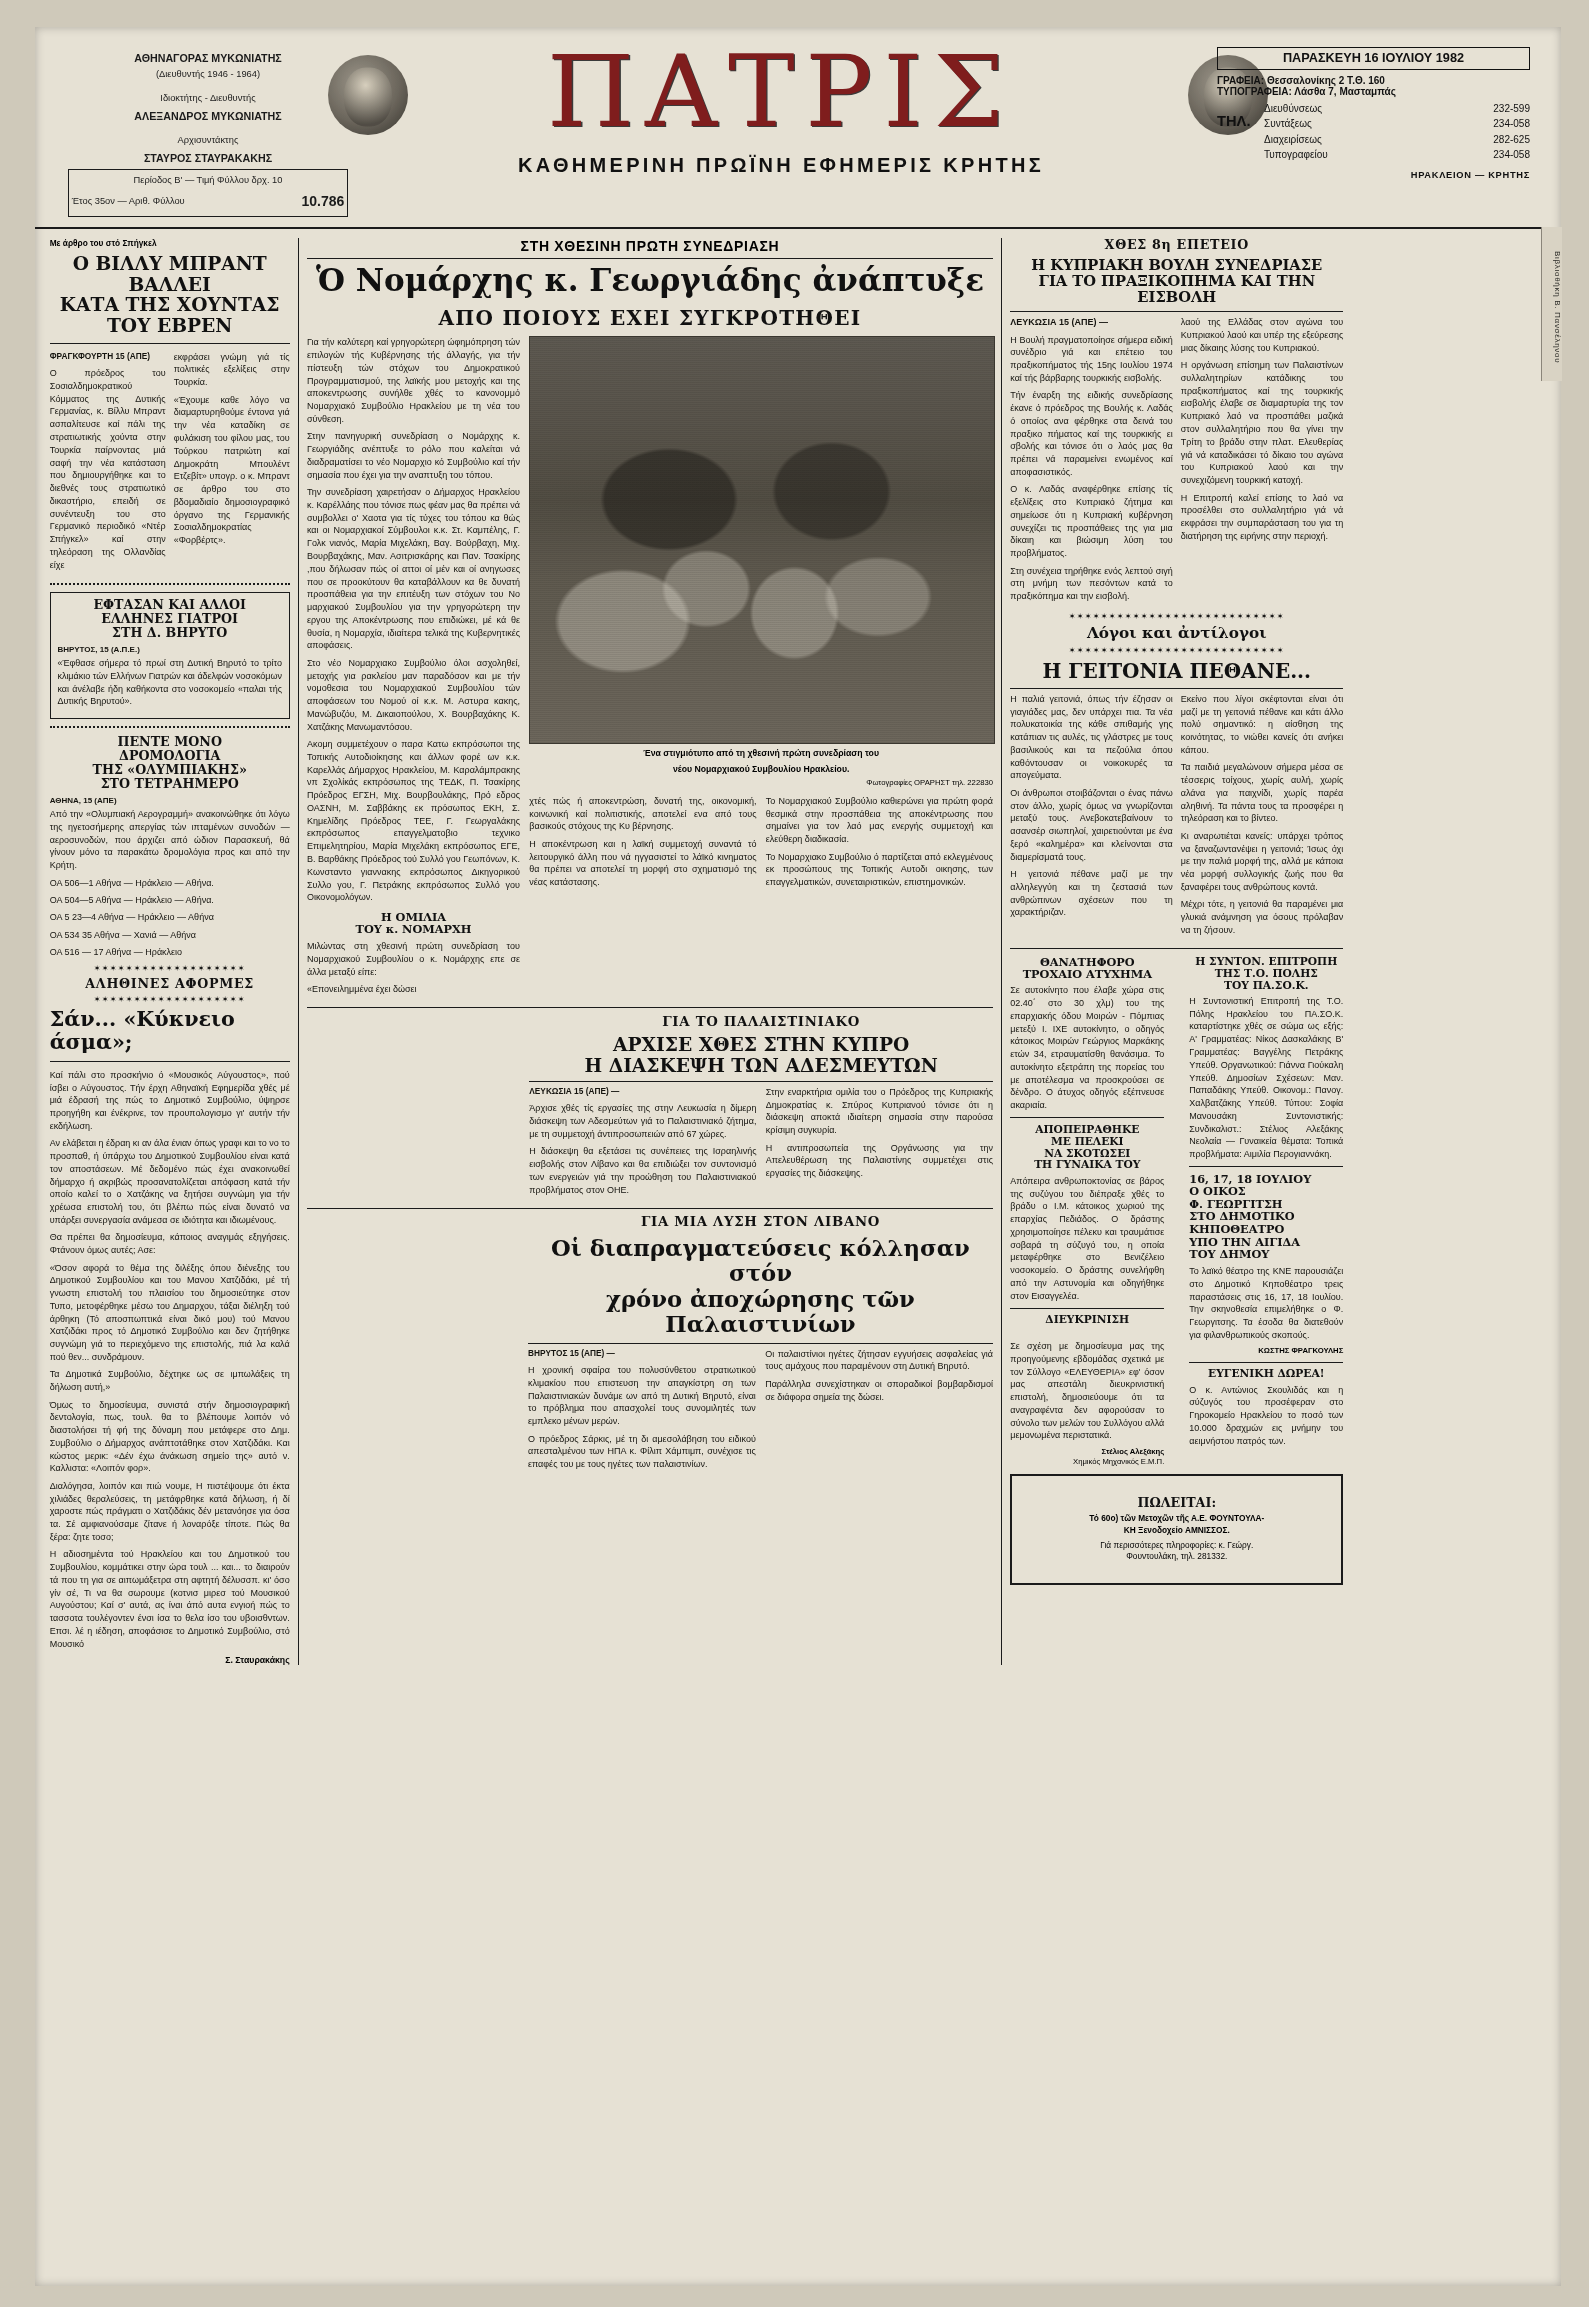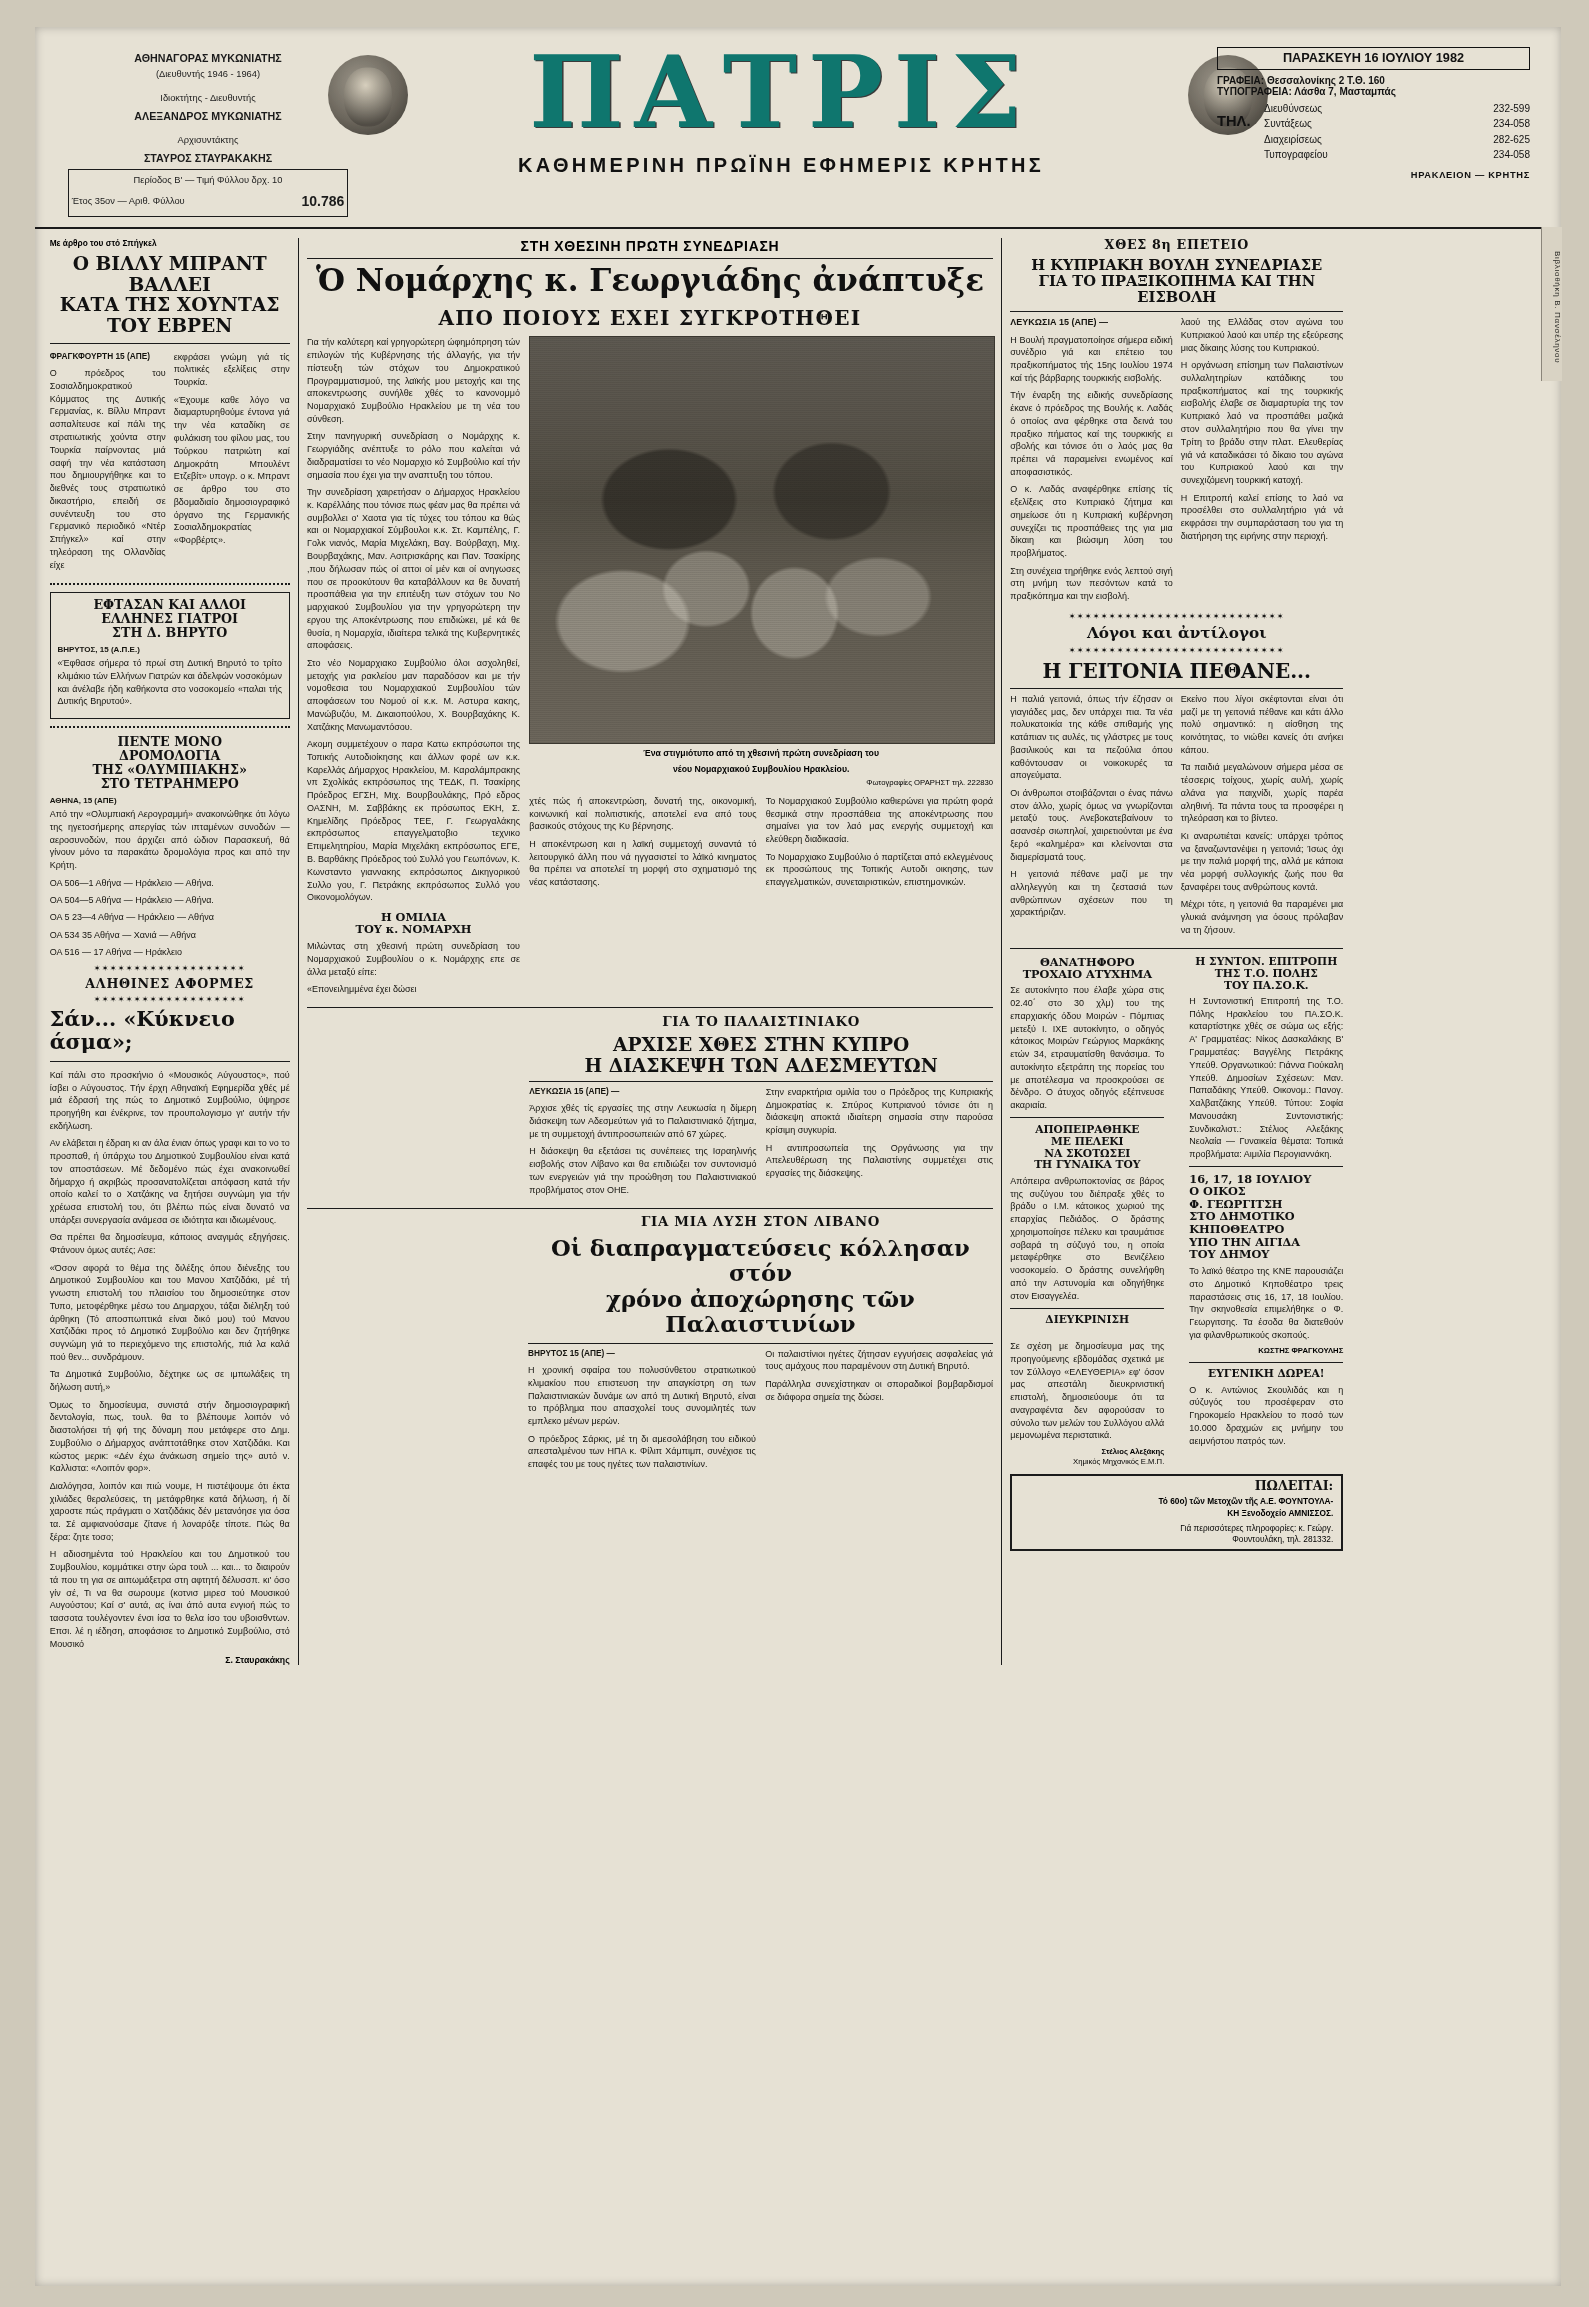--- a/index.html
+++ b/index.html
@@ -17,22 +17,22 @@
   }
   
   .masthead{position:relative;height:200px;border-bottom:2px solid #1b1b1b;}
   .mh-left{position:absolute;left:33px;top:20px;width:280px;text-align:center;font-size:10.7px;line-height:1.5;color:#1b1b1b;}
   .mh-left .box{border:1.3px solid #1b1b1b;padding:4px 2.7px;margin-top:2.7px;}
   .mh-left .ln{margin:2.7px 0;}
   .mh-left .small{font-size:9.3px;}
   .mh-center{position:absolute;left:333px;top:14.7px;width:826px;text-align:center;}
   .title{
     font-family:"DejaVu Serif", serif;
-    font-weight:bold;font-size:100px;letter-spacing:10.7px;
-    color:#0f766e;line-height:1;margin:0;padding:0;
+    font-weight:normal;font-size:100px;letter-spacing:10.7px;
+    color:#7f1d1d;line-height:1;margin:0;padding:0;
     text-shadow:1.3px 1.3px 0 #3a3a3a;
   }
   .subtitle{font-size:20px;font-weight:bold;letter-spacing:3.3px;margin-top:12px;color:#111;}
   .mh-right{position:absolute;right:31px;top:20px;width:313px;font-size:10px;color:#111;}
   .dateline{border:1.3px solid #111;text-align:center;font-weight:bold;font-size:12.7px;padding:3.3px 0;margin-bottom:5.3px;}
   .mh-right .row{display:flex;justify-content:space-between;font-size:10px;line-height:1.55;}
   .mh-right .tel{display:flex;margin-top:4px;}
   .mh-right .tel .lbl{font-weight:bold;font-size:14.7px;width:47px;padding-top:12px;}
   .mh-right .tel .nums{flex:1;}
   .hrk{text-align:right;font-size:9.3px;font-weight:bold;margin-top:6.7px;letter-spacing:0.7px;}
@@ -82,21 +82,21 @@
   }
   .colA{width:240px;}
   .colB{width:686px;}
   .kicker{text-align:center;font-weight:bold;font-size:14px;letter-spacing:0.7px;margin-bottom:4px;}
   .hl-28{font-size:18.7px;}
   .hl-34{font-size:22.7px;}
   .hl-46{font-size:31px;}
   .hl-22{font-size:14.7px;}
   .hl-19{font-size:12.7px;}
   .sigline{text-align:right;font-weight:bold;font-size:8.7px;margin-top:4px;}
-  .adbox{border:2px double #1b1b1b;padding:3px 8px;margin-top:6.7px;text-align:right;}
+  .adbox{border:2px double #1b1b1b;padding:20px 8px;margin-top:6.7px;text-align:center;}
 </style>
 </head>
 <body>
 
 <div class="page">
 <div class="paper">
 
   <div class="masthead">
     <div class="mh-left">
       <div class="ln bold">ΑΘΗΝΑΓΟΡΑΣ ΜΥΚΩΝΙΑΤΗΣ</div>

